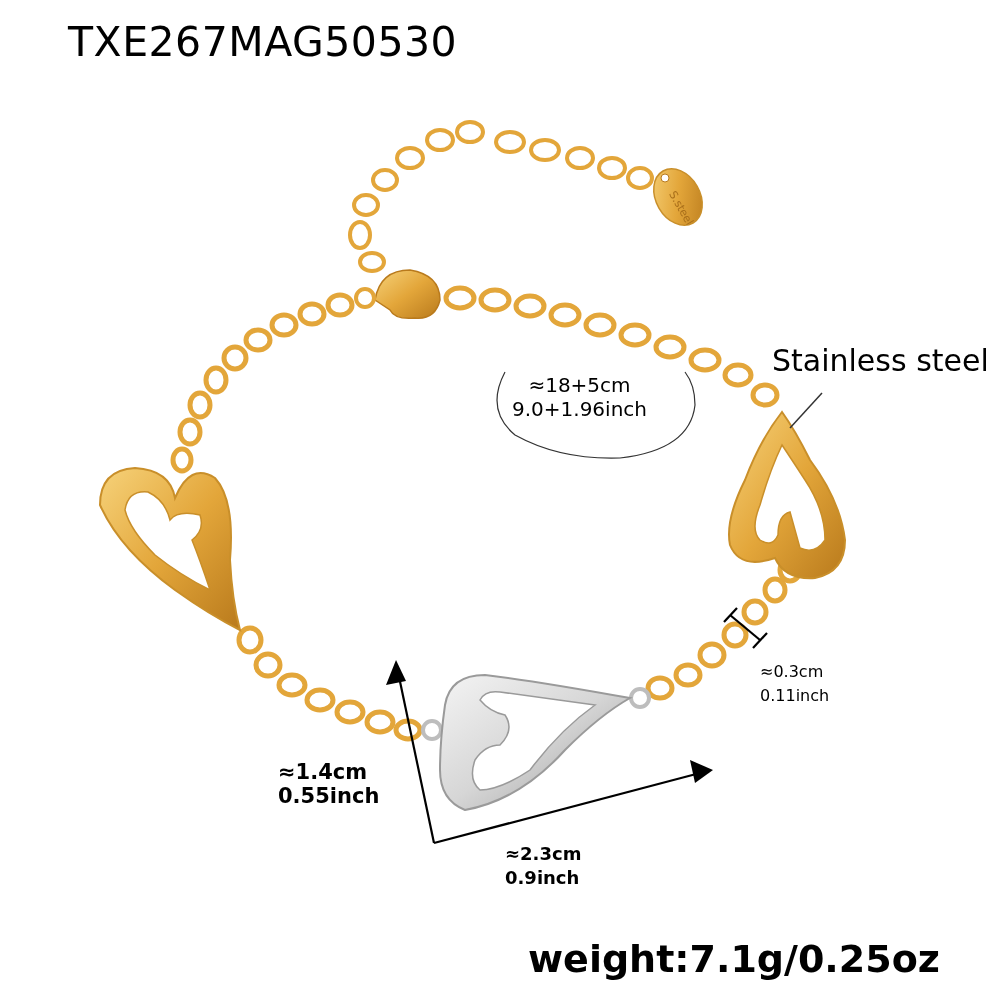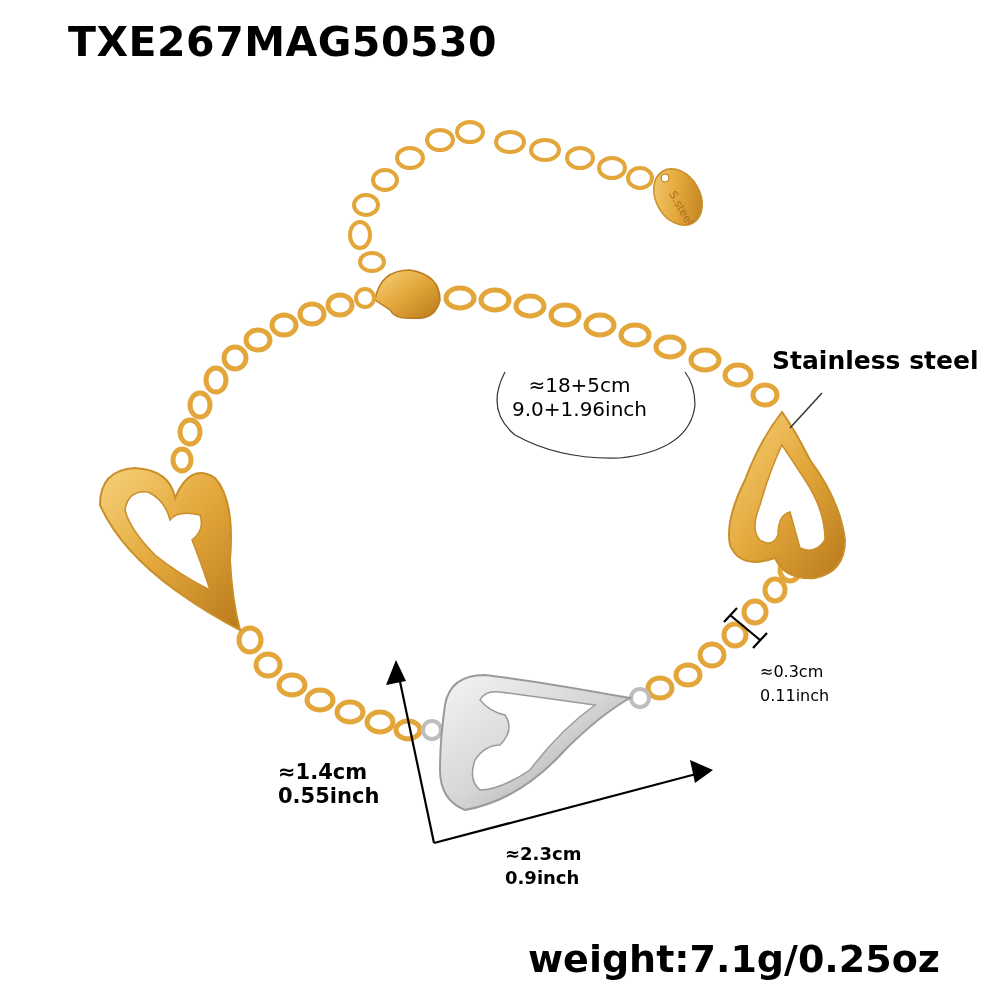--- a/index.html
+++ b/index.html
@@ -1,21 +1,21 @@
 <!DOCTYPE html>
 <html><head>
   <meta charset="utf-8">
   <style>
     html, body { margin: 0; padding: 0; background: #ffffff; }
     body { width: 1000px; height: 1000px; position: relative; overflow: hidden; font-family: "DejaVu Sans", sans-serif; color: #000; }
     .abs { position: absolute; }
-    .sku { left: 68px; top: 22px; font-size: 41px; font-weight: 700; letter-spacing: 0.5px; line-height: 1; }
+    .sku { left: 68px; top: 22px; font-size: 41px; font-weight: 400; letter-spacing: 0.5px; line-height: 1; }
     .lbl { font-size: 21px; line-height: 24px; white-space: nowrap; }
     .lbl div { display: block; }
-    .material { left: 772px; top: 349px; font-size: 25px; font-weight: 700; }
+    .material { left: 772px; top: 349px; font-size: 30px; font-weight: 400; }
     .length { left: 512px; top: 373px; text-align: center; font-size: 20px; line-height: 24px; }
     .link-w { left: 760px; top: 660px; font-size: 16px; }
     .heart-h { left: 278px; top: 760px; font-size: 21px; font-weight: 600; }
     .heart-w { left: 505px; top: 842px; font-size: 18px; font-weight: 600; }
     .weight { left: 528px; top: 940px; font-size: 38px; font-weight: 600; line-height: 1; }
     svg.art { position: absolute; left: 0; top: 0; }
   </style>
 </head>
 <body>
 

